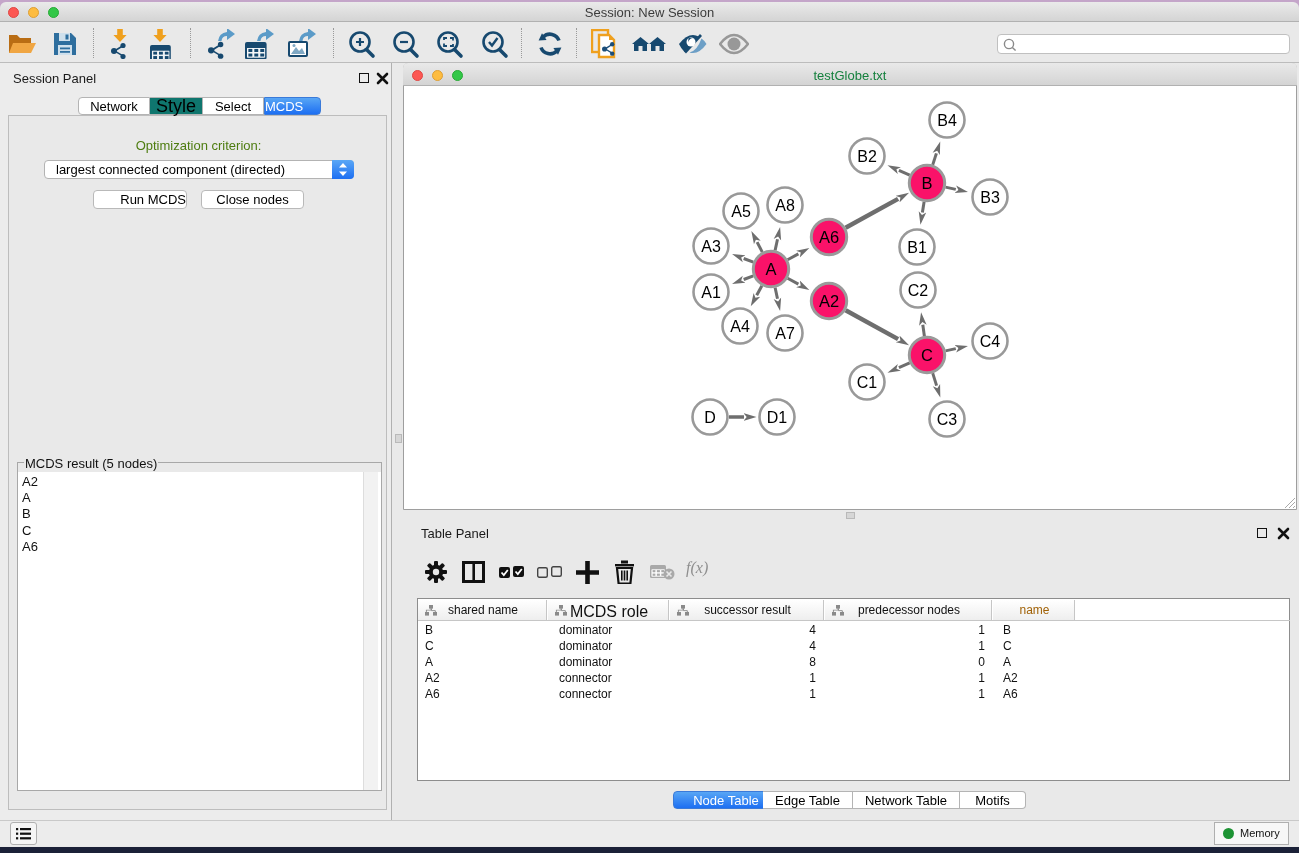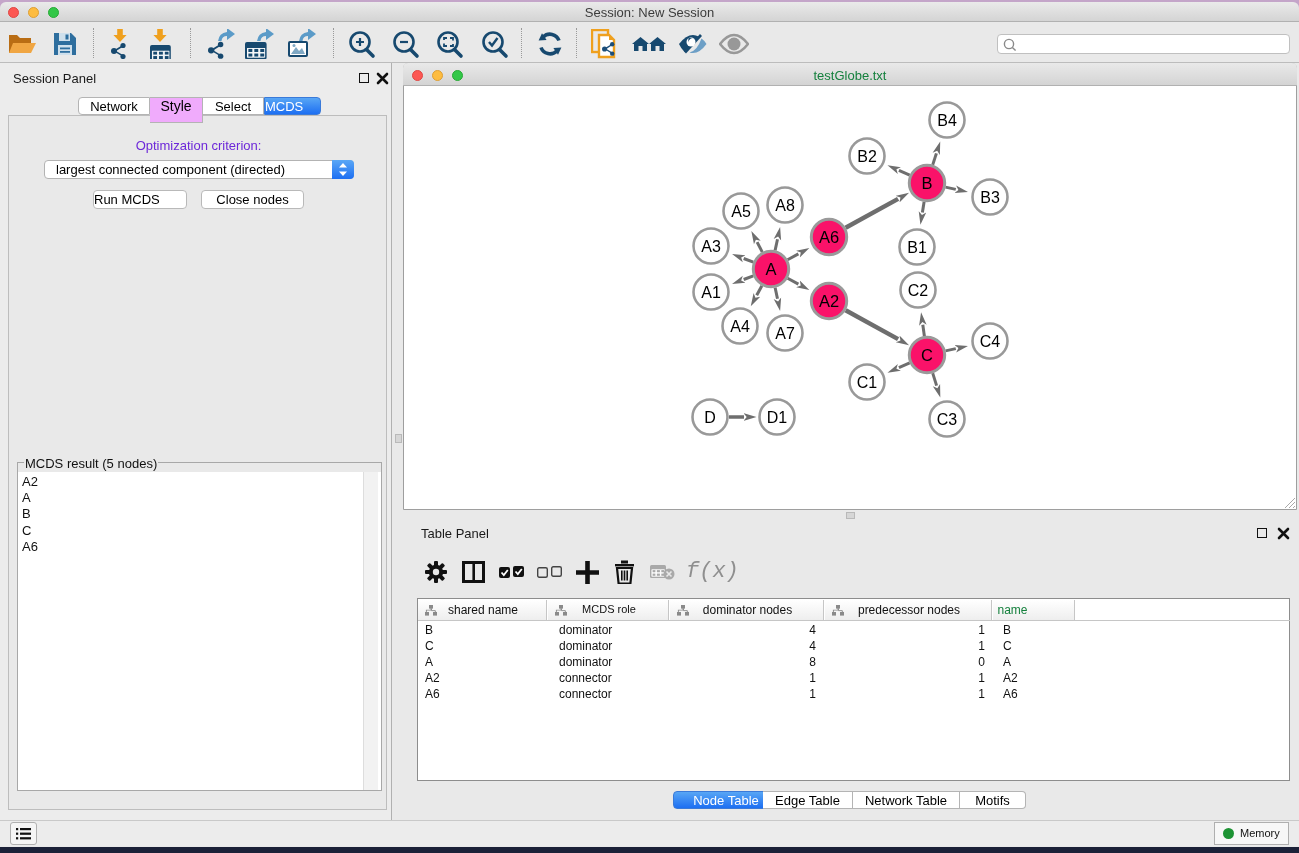--- a/index.html
+++ b/index.html
@@ -148,31 +148,31 @@
   </svg>
 
 <div class="abs" style="left:0;top:63px;width:392px;height:757px;background:#ececec;border-right:1px solid #b0b0b0"></div>
 <div class="abs" style="left:13px;top:71px;font-size:13px;color:#1a1a1a">Session Panel</div>
 <div class="abs" style="left:359px;top:73px;width:10px;height:10px;border:1.6px solid #111"></div>
 <svg class="abs" style="left:376px;top:72px" width="13" height="13">
     <path d="M2 2 L11 11 M11 2 L2 11" stroke="#111" stroke-width="2.6" stroke-linecap="round"></path>
   </svg>
 <div class="abs" style="left:8px;top:115px;width:379px;height:695px;background:#e9e9e9;border:1px solid #bdbdbd"></div>
 <div style="position:absolute;left:78px;top:97px;width:72px;height:18px;background:#fff;color:#000;border:1px solid #b4b4b4;border-radius:4px 0 0 4px;box-sizing:border-box;text-align:center;font-size:13px;line-height:17px">Network</div>
-<div style="position:absolute;left:150px;top:97px;width:53px;height:26px;background:#f0abfc;color:#000;border:1px solid #b4b4b4;border-left:none;box-sizing:border-box;text-align:center;font-size:14px;line-height:17px">Style</div>
+<div style="position:absolute;left:150px;top:97px;width:53px;height:18px;background:#0f766e;color:#000;border:1px solid #b4b4b4;border-left:none;box-sizing:border-box;text-align:center;font-size:18px;line-height:17px">Style</div>
 <div style="position:absolute;left:203px;top:97px;width:61px;height:18px;background:#fff;color:#000;border:1px solid #b4b4b4;border-left:none;box-sizing:border-box;text-align:center;font-size:13px;line-height:17px">Select</div>
 <div style="position:absolute;left:264px;top:97px;width:57px;height:18px;background:linear-gradient(#58a6f5,#1d6ff2);color:#fff;border:1px solid #3a7ad9;border-radius:0 4px 4px 0;box-sizing:border-box;text-align:left;font-size:13px;line-height:17px">MCDS</div>
-<div class="abs" style="left:17px;top:138px;width:363px;text-align:center;font-size:13px;color:#6d28d9">Optimization criterion:</div>
+<div class="abs" style="left:17px;top:138px;width:363px;text-align:center;font-size:13px;color:#4d7c0f">Optimization criterion:</div>
 <div class="abs" style="left:44px;top:160px;width:310px;height:19px;background:#fff;border:1px solid #b3b3b3;border-radius:4px;font-size:13px;line-height:18px;padding-left:11px">largest connected component (directed)</div>
 <div class="abs" style="left:332px;top:160px;width:22px;height:19px;background:linear-gradient(#5aa7f6,#1d6ff2);border-radius:0 4px 4px 0"></div>
 <svg class="abs" style="left:336px;top:162px" width="14" height="15">
     <path d="M7 1 L11 5.4 L3 5.4 z" fill="#fff"></path>
     <path d="M7 14 L11 9.6 L3 9.6 z" fill="#fff"></path>
   </svg>
-<div class="abs" style="left:93px;top:190px;width:94px;height:19px;background:#fff;border:1px solid #b9b9b9;border-radius:4px;text-align:left;font-size:13px;line-height:18px">Run MCDS</div>
+<div class="abs" style="left:93px;top:190px;width:94px;height:19px;background:#fff;border:1px solid #b9b9b9;border-radius:4px;text-align:right;font-size:13px;line-height:18px">Run MCDS</div>
 <div class="abs" style="left:201px;top:190px;width:103px;height:19px;background:#fff;border:1px solid #b9b9b9;border-radius:4px;text-align:center;font-size:13px;line-height:18px">Close nodes</div>
 
 <div class="abs" style="left:17px;top:462px;width:365px;height:329px;border:1px solid #a8a8a8"></div>
 <div class="abs" style="left:18px;top:472px;width:363px;height:318px;background:#fff"></div>
 <div class="abs" style="left:24px;top:456px;font-size:13px;color:#111;background:#e9e9e9;padding:0 1px">MCDS result (5 nodes)</div>
 <div class="abs" style="left:363px;top:472px;width:15px;height:318px;background:#f2f2f2;border-left:1px solid #ddd"></div>
 <div class="abs" style="left:22px;top:473.5px;font-size:13px;line-height:16.4px;color:#111">A2<br>A<br>B<br>C<br>A6</div>
 
 <div class="abs" style="left:403px;top:63px;width:894px;height:447px;background:#fff;border:1px solid #9e9e9e;border-radius:5px 5px 0 0"></div>
 <div class="abs" style="left:403px;top:63px;width:894px;height:23px;background:linear-gradient(#e9e9e9,#d4d4d4);border-radius:5px 5px 0 0;border-bottom:1px solid #b1b1b1"></div>
@@ -311,46 +311,46 @@
       <rect x="2.2" y="4.8" width="3.6" height="2.9" fill="#a9a9a9" stroke="#fff" stroke-width="0.6"></rect>
       <rect x="2.2" y="8.2" width="3.6" height="2.9" fill="#a9a9a9" stroke="#fff" stroke-width="0.6"></rect>
       <rect x="6.6000000000000005" y="4.8" width="3.6" height="2.9" fill="#a9a9a9" stroke="#fff" stroke-width="0.6"></rect>
       <rect x="6.6000000000000005" y="8.2" width="3.6" height="2.9" fill="#a9a9a9" stroke="#fff" stroke-width="0.6"></rect>
       <rect x="11.0" y="4.8" width="3.6" height="2.9" fill="#a9a9a9" stroke="#fff" stroke-width="0.6"></rect>
       <rect x="11.0" y="8.2" width="3.6" height="2.9" fill="#a9a9a9" stroke="#fff" stroke-width="0.6"></rect>
     </g>
     <circle cx="19" cy="9" r="5.5" fill="#a9a9a9"></circle>
     <path d="M16.5 6.5 L21.5 11.5 M21.5 6.5 L16.5 11.5" stroke="#e9e9e9" stroke-width="1.6"></path>
   </svg>
-<div class="abs" style="left:686px;top:559px;font-size:22px;font-family:Liberation Mono, monospace;font-style:italic;color:#8f8f8f">f(x)</div>
+<div class="abs" style="left:686px;top:559px;font-size:16px;font-family:Liberation Serif, serif;font-style:italic;color:#8f8f8f">f(x)</div>
 <div class="abs" style="left:417px;top:598px;width:873px;height:183px;background:#fff;border:1px solid #8d8d8d"></div>
 <div style="position:absolute;left:418px;top:600px;width:129px;height:21px;border-right:1px solid #c6c6c6;background:linear-gradient(#ffffff,#ededed);"></div>
 <div style="position:absolute;left:418px;top:603px;width:130px;text-align:center;font-size:12px;color:#111">shared name</div>
 <svg style="position:absolute;left:425px;top:605px" width="12" height="11" viewBox="0 0 12 11">
     <g fill="#8a8a8a">
       <rect x="4" y="0" width="4" height="3.6"></rect>
       <rect x="0" y="7" width="4" height="3.6"></rect>
       <rect x="8" y="7" width="4" height="3.6"></rect>
       <path d="M5.6 3.6 h0.9 v2 h-4.7 v1.6 h-0.9 v-2.5 h4.7 z"></path>
       <path d="M5.6 3.6 h0.9 v2 h3.8 v1.6 h0.9" fill="none" stroke="#8a8a8a" stroke-width="0.9"></path>
     </g>
   </svg>
 <div style="position:absolute;left:548px;top:600px;width:121px;height:21px;border-right:1px solid #c6c6c6;background:linear-gradient(#ffffff,#ededed);"></div>
-<div style="position:absolute;left:548px;top:603px;width:122px;text-align:center;font-size:11px;color:#111">MCDS role</div>
+<div style="position:absolute;left:548px;top:603px;width:122px;text-align:center;font-size:16px;color:#111">MCDS role</div>
 <svg style="position:absolute;left:555px;top:605px" width="12" height="11" viewBox="0 0 12 11">
     <g fill="#8a8a8a">
       <rect x="4" y="0" width="4" height="3.6"></rect>
       <rect x="0" y="7" width="4" height="3.6"></rect>
       <rect x="8" y="7" width="4" height="3.6"></rect>
       <path d="M5.6 3.6 h0.9 v2 h-4.7 v1.6 h-0.9 v-2.5 h4.7 z"></path>
       <path d="M5.6 3.6 h0.9 v2 h3.8 v1.6 h0.9" fill="none" stroke="#8a8a8a" stroke-width="0.9"></path>
     </g>
   </svg>
 <div style="position:absolute;left:670px;top:600px;width:154px;height:21px;border-right:1px solid #c6c6c6;background:linear-gradient(#ffffff,#ededed);"></div>
-<div style="position:absolute;left:670px;top:603px;width:155px;text-align:center;font-size:12px;color:#111">dominator nodes</div>
+<div style="position:absolute;left:670px;top:603px;width:155px;text-align:center;font-size:12px;color:#111">successor result</div>
 <svg style="position:absolute;left:677px;top:605px" width="12" height="11" viewBox="0 0 12 11">
     <g fill="#8a8a8a">
       <rect x="4" y="0" width="4" height="3.6"></rect>
       <rect x="0" y="7" width="4" height="3.6"></rect>
       <rect x="8" y="7" width="4" height="3.6"></rect>
       <path d="M5.6 3.6 h0.9 v2 h-4.7 v1.6 h-0.9 v-2.5 h4.7 z"></path>
       <path d="M5.6 3.6 h0.9 v2 h3.8 v1.6 h0.9" fill="none" stroke="#8a8a8a" stroke-width="0.9"></path>
     </g>
   </svg>
 <div style="position:absolute;left:825px;top:600px;width:167px;height:21px;border-right:1px solid #c6c6c6;background:linear-gradient(#ffffff,#ededed);"></div>
@@ -358,21 +358,21 @@
 <svg style="position:absolute;left:832px;top:605px" width="12" height="11" viewBox="0 0 12 11">
     <g fill="#8a8a8a">
       <rect x="4" y="0" width="4" height="3.6"></rect>
       <rect x="0" y="7" width="4" height="3.6"></rect>
       <rect x="8" y="7" width="4" height="3.6"></rect>
       <path d="M5.6 3.6 h0.9 v2 h-4.7 v1.6 h-0.9 v-2.5 h4.7 z"></path>
       <path d="M5.6 3.6 h0.9 v2 h3.8 v1.6 h0.9" fill="none" stroke="#8a8a8a" stroke-width="0.9"></path>
     </g>
   </svg>
 <div style="position:absolute;left:993px;top:600px;width:82px;height:21px;border-right:1px solid #c6c6c6;background:linear-gradient(#ffffff,#ededed);"></div>
-<div style="position:absolute;left:971px;top:603px;width:83px;text-align:center;font-size:12px;color:#15803d">name</div>
+<div style="position:absolute;left:993px;top:603px;width:83px;text-align:center;font-size:12px;color:#a16207">name</div>
 <div style="position:absolute;left:418px;top:620px;width:872px;height:1px;background:#c6c6c6"></div>
 <div style="position:absolute;left:418px;top:622px;width:872px;height:16px;font-size:12px;color:#111">
 <span style="position:absolute;left:7px;top:1px">B</span>
 <span style="position:absolute;left:141px;top:1px">dominator</span>
 <span style="position:absolute;left:252px;top:1px;width:146px;text-align:right">4</span>
 <span style="position:absolute;left:407px;top:1px;width:160px;text-align:right">1</span>
 <span style="position:absolute;left:585px;top:1px">B</span>
   </div>
 <div style="position:absolute;left:418px;top:638px;width:872px;height:16px;font-size:12px;color:#111">
 <span style="position:absolute;left:7px;top:1px">C</span>

